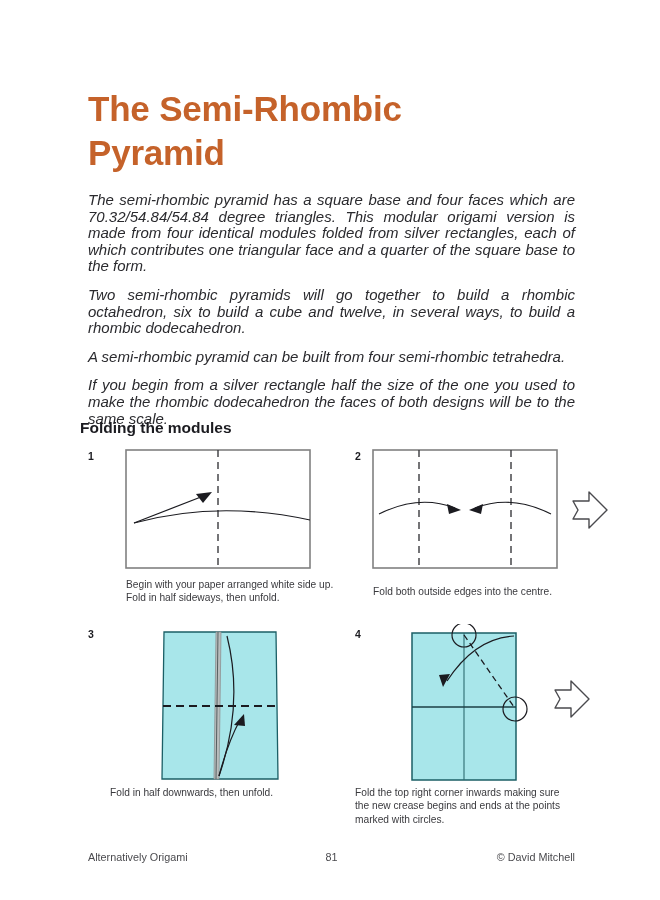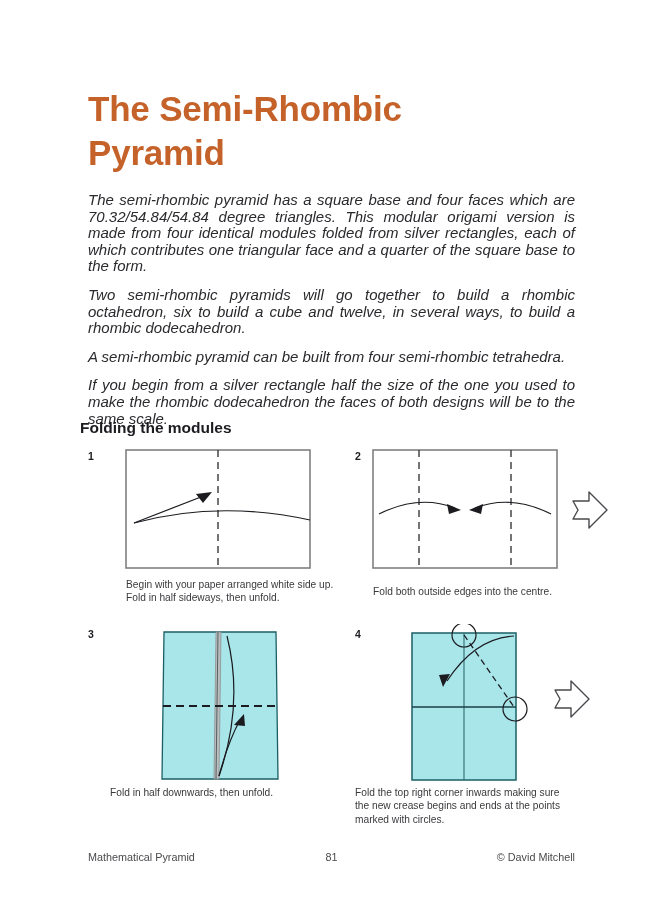--- a/index.html
+++ b/index.html
@@ -190,18 +190,18 @@
 
       <path d="M 159 12 Q 120 14 92 57" fill="none" stroke="#1b1b20" stroke-width="1.2"></path>
       <polygon points="88,63 95,50 84,51" fill="#1b1b20"></polygon>
 
       <polygon points="200,66 216,66 216,57 234,75 216,93 216,84 200,84 205,75" fill="#ffffff" stroke="#4a4a4e" stroke-width="1.4" stroke-linejoin="round"></polygon>
     </svg>
     <div class="caption" style="left:0px; top:162px;">Fold the top right corner inwards making sure the new crease begins and ends at the points marked with circles.</div>
   </div>
 
   <div class="footer">
-    <span class="footer-left">Mathematical Pyramid</span>
+    <span class="footer-left">Alternatively Origami</span>
     <span class="footer-center">81</span>
     <span class="footer-right">© David Mitchell</span>
   </div>
 
 </div>
 
 </body></html>

